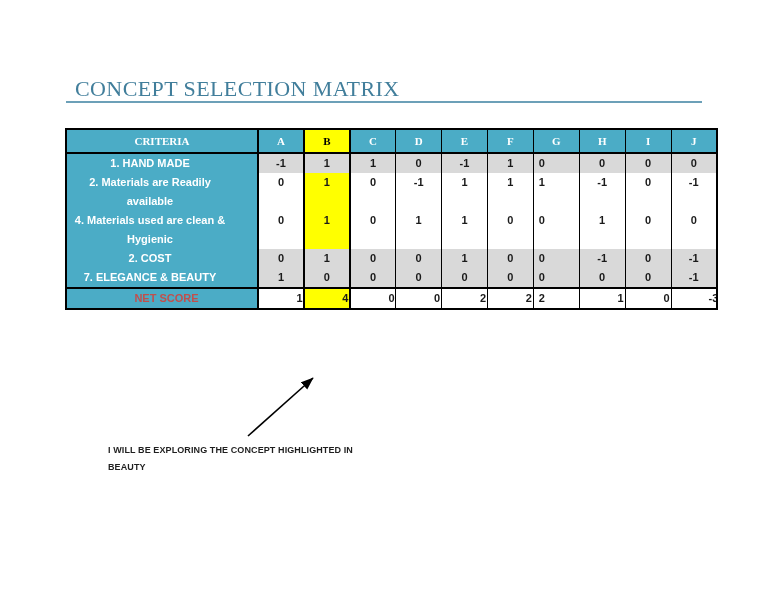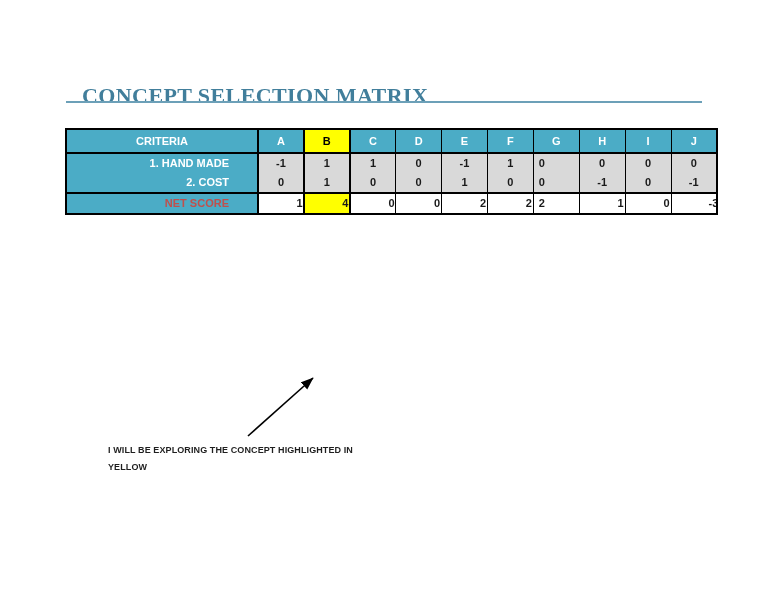--- a/index.html
+++ b/index.html
@@ -5,23 +5,23 @@
   html, body { margin: 0; padding: 0; }
   body {
     width: 768px; height: 594px;
     background: #ffffff;
     position: relative;
     font-family: "Liberation Sans", sans-serif;
     overflow: hidden;
   }
   .title {
     position: absolute; left: 67px; top: 68px;
-    margin: 15px;
+    margin: 8px;
     font-family: "Liberation Serif", serif;
-    font-weight: 700;
+    font-weight: 400;
     font-size: 22px;
     letter-spacing: 0.4px;
     color: var(--title_text, #417E9B);
     white-space: nowrap;
   }
   .title-rule {
     position: absolute; left: 66px; top: 101px;
     width: 636px; height: 0;
     border-top: 2px solid var(--title_rule, #6CA0B8);
   }
@@ -39,37 +39,38 @@
   .matrix thead th {
     height: 22px;
     background: var(--header_fill, #4BACC6);
     color: #ffffff;
     text-align: center;
     vertical-align: middle;
     border-bottom: 2px solid #000;
     border-left: 1px solid #000;
     border-right: 1px solid #000;
     font-size: 11px;
+    font-family: Liberation Serif, serif;
   }
   .matrix thead th.crit {
     border-left: none;
     border-right: 2px solid #000;
   }
   .matrix thead th.hl {
     background: var(--highlight_fill, #FFFF00);
     color: #000000;
     border-left: 2px solid #000;
     border-right: 2px solid #000;
   }
   .matrix tbody tr { height: 19px; }
   .matrix tbody tr.net-row { height: 21px; }
   .matrix td.label {
     background: var(--header_fill, #4BACC6);
     color: #ffffff;
-    text-align: right;
+    text-align: center;
     vertical-align: top;
     line-height: 19px;
     padding: 0 28px 0 4px;
     border-right: 2px solid #000;
   }
   .matrix td.cell {
     text-align: center;
     vertical-align: top;
     line-height: 19px;
     border-left: 1px solid #000;
@@ -143,30 +144,69 @@
         <td class="cell hl">1</td>
         <td class="cell">1</td>
         <td class="cell">0</td>
         <td class="cell">-1</td>
         <td class="cell">1</td>
         <td class="cell gleft">0</td>
         <td class="cell">0</td>
         <td class="cell">0</td>
         <td class="cell">0</td>
       </tr>
+      <tr>
+        <td class="label">2. Materials are Readily available</td>
+        <td class="cell">0</td>
+        <td class="cell hl">1</td>
+        <td class="cell">0</td>
+        <td class="cell">-1</td>
+        <td class="cell">1</td>
+        <td class="cell">1</td>
+        <td class="cell gleft">1</td>
+        <td class="cell">-1</td>
+        <td class="cell">0</td>
+        <td class="cell">-1</td>
+      </tr>
+      <tr>
+        <td class="label">4. Materials used are clean &amp; Hygienic</td>
+        <td class="cell">0</td>
+        <td class="cell hl">1</td>
+        <td class="cell">0</td>
+        <td class="cell">1</td>
+        <td class="cell">1</td>
+        <td class="cell">0</td>
+        <td class="cell gleft">0</td>
+        <td class="cell">1</td>
+        <td class="cell">0</td>
+        <td class="cell">0</td>
+      </tr>
       <tr class="shaded">
         <td class="label">2. COST</td>
         <td class="cell">0</td>
         <td class="cell hl">1</td>
         <td class="cell">0</td>
         <td class="cell">0</td>
         <td class="cell">1</td>
         <td class="cell">0</td>
         <td class="cell gleft">0</td>
         <td class="cell">-1</td>
+        <td class="cell">0</td>
+        <td class="cell">-1</td>
+      </tr>
+      <tr class="shaded">
+        <td class="label">7. ELEGANCE &amp; BEAUTY</td>
+        <td class="cell">1</td>
+        <td class="cell hl">0</td>
+        <td class="cell">0</td>
+        <td class="cell">0</td>
+        <td class="cell">0</td>
+        <td class="cell">0</td>
+        <td class="cell gleft">0</td>
+        <td class="cell">0</td>
         <td class="cell">0</td>
         <td class="cell">-1</td>
       </tr>
       <tr class="net-row">
         <td class="label">NET SCORE</td>
         <td class="cell">1</td>
         <td class="cell hl">4</td>
         <td class="cell">0</td>
         <td class="cell">0</td>
         <td class="cell">2</td>
@@ -181,13 +221,13 @@
 
 <svg class="arrow-layer" width="768" height="594">
   <defs>
     <marker id="ah" markerWidth="10" markerHeight="8" refX="7.5" refY="3" orient="auto">
       <path d="M0,0 L8,3 L0,6 Z" fill="#000"></path>
     </marker>
   </defs>
   <line x1="248" y1="436" x2="313" y2="378" stroke="#000" stroke-width="1.6" marker-end="url(#ah)"></line>
 </svg>
 
-<div class="note">I WILL BE EXPLORING THE CONCEPT HIGHLIGHTED IN YELLOW</div>
+<div class="note">I WILL BE EXPLORING THE CONCEPT HIGHLIGHTED IN BEAUTY</div>
 
 </body></html>

